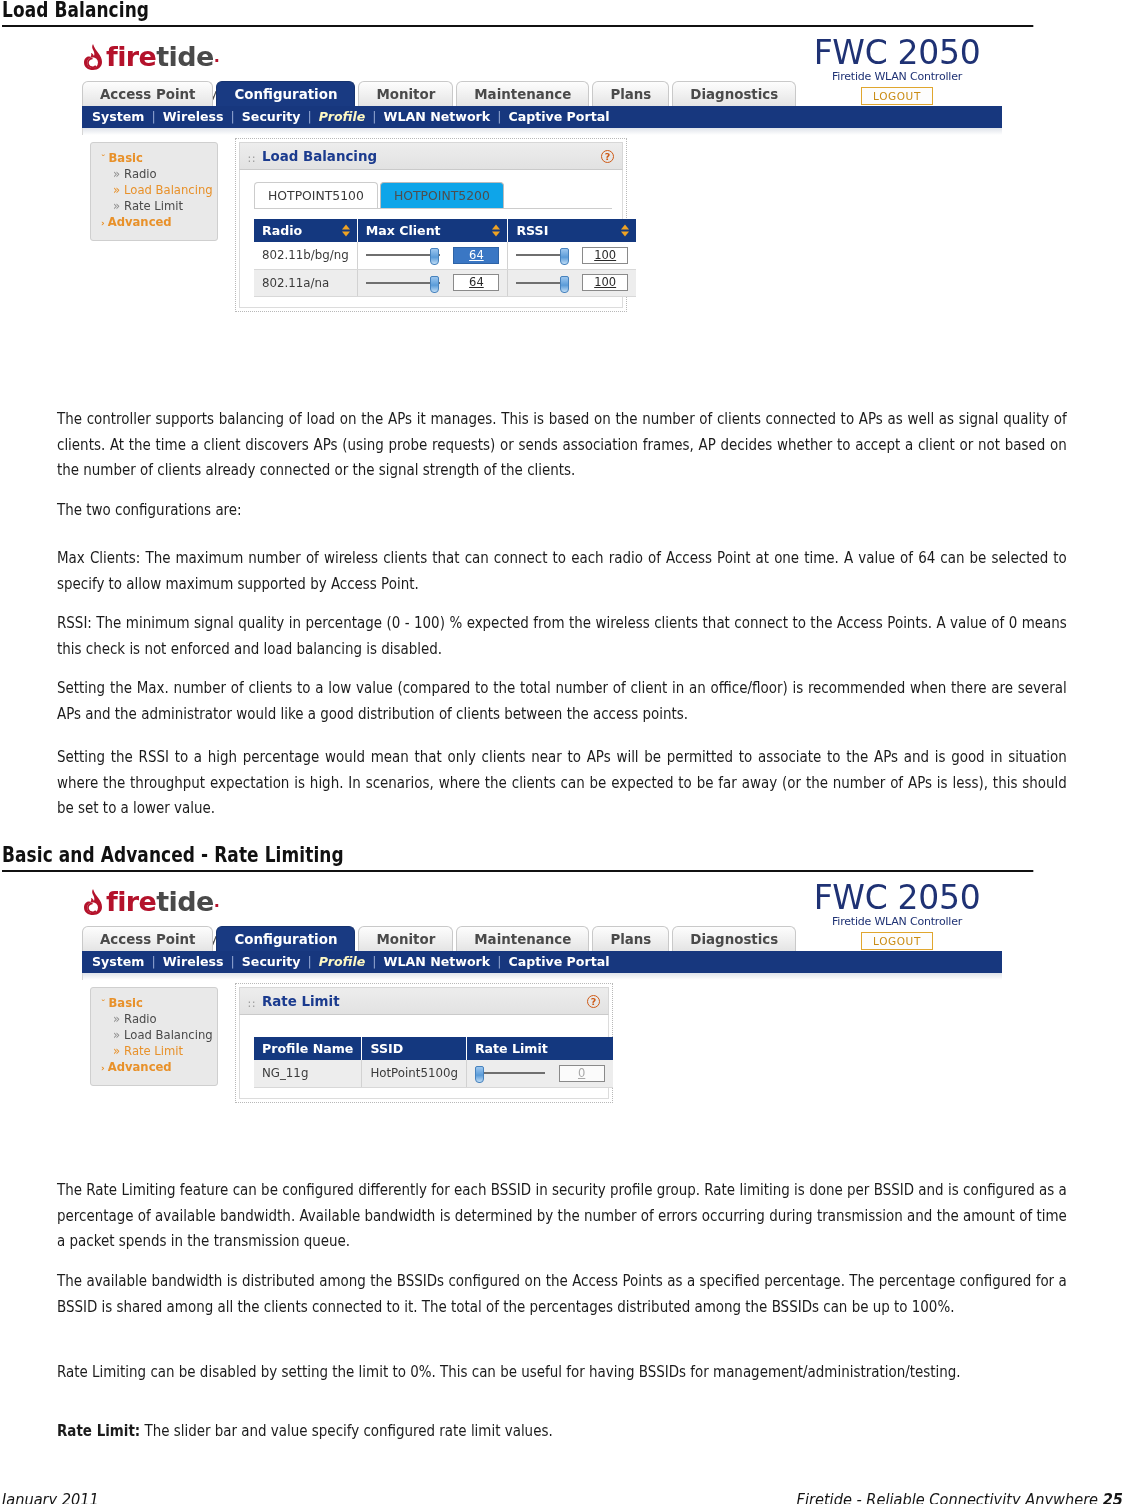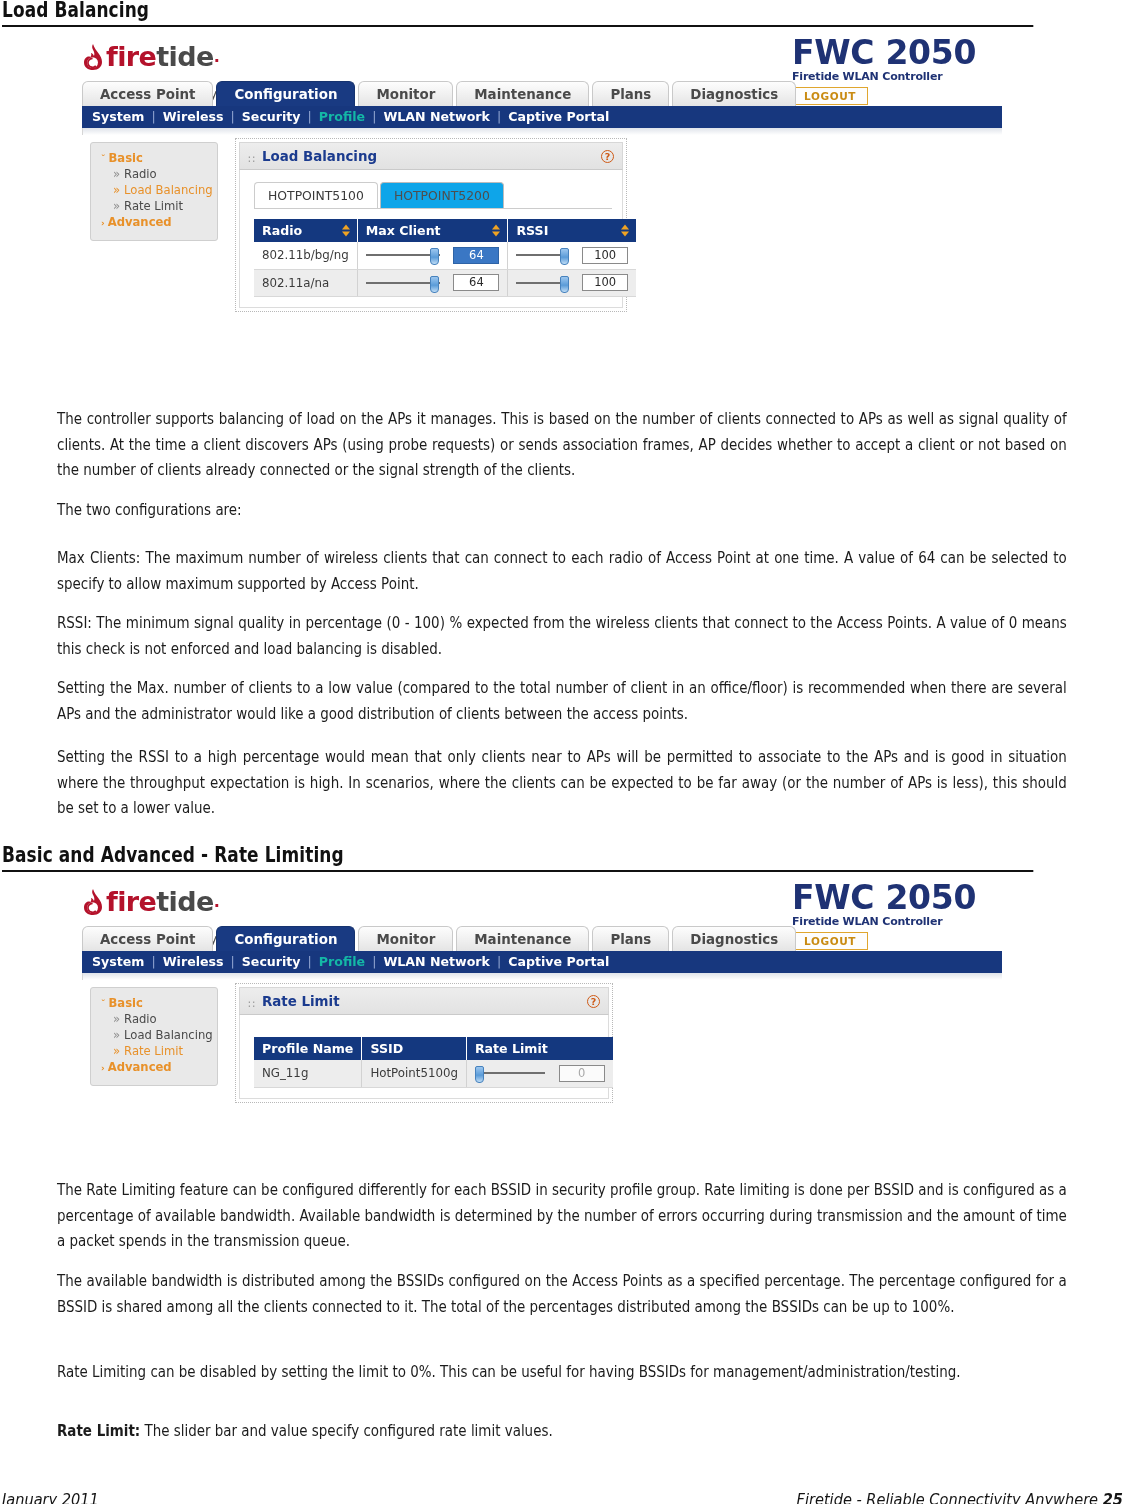--- a/index.html
+++ b/index.html
@@ -134,22 +134,21 @@
     letter-spacing: -0.1px;
     white-space: nowrap;
   }
 
   
   .prod {
     position: absolute;
     right: 28px;
     top: 2px;
     width: 210px;
-    text-align: left;
-    font-weight: bold;
+    text-align: center;
   }
   .prod .model {
     font-family: "DejaVu Sans", "Liberation Sans", sans-serif;
     font-size: 33px;
     color: #1f3274;
     letter-spacing: -0.3px;
     line-height: 34px;
     white-space: nowrap;
   }
   .prod .sub {
@@ -211,21 +210,21 @@
     background: #17377e;
     color: #ffffff;
     font-size: 12.6px;
     font-weight: bold;
     line-height: 22px;
     padding-left: 10px;
     box-sizing: border-box;
     white-space: nowrap;
   }
   .subnav .item { color: #ffffff; }
-  .subnav .item.active { color: #14b8a6; }
+  .subnav .item.active { color: #fef9c3; font-style: italic; }
   .subnav .sep {
     color: #8fa4cf;
     padding: 0 7px;
     font-weight: normal;
   }
   .subnav-shadow {
     position: absolute;
     left: 52px;
     top: 94px;
     width: 920px;
@@ -429,20 +428,21 @@
     width: 46px;
     height: 17px;
     line-height: 15px;
     border: 1px solid #8a8a8a;
     background: #ffffff;
     font-size: 11.5px;
     color: #2a2a2a;
     text-align: center;
     box-sizing: border-box;
     margin-left: 6px;
+    text-decoration: underline;
   }
   .numbox.sel {
     background: #3a77c4;
     color: #ffffff;
     border-color: #2e63a6;
   }
   .numbox.empty { color: #a9a9a9; background:#fbfbfb; }
 </style>
 </head>
 <body>

